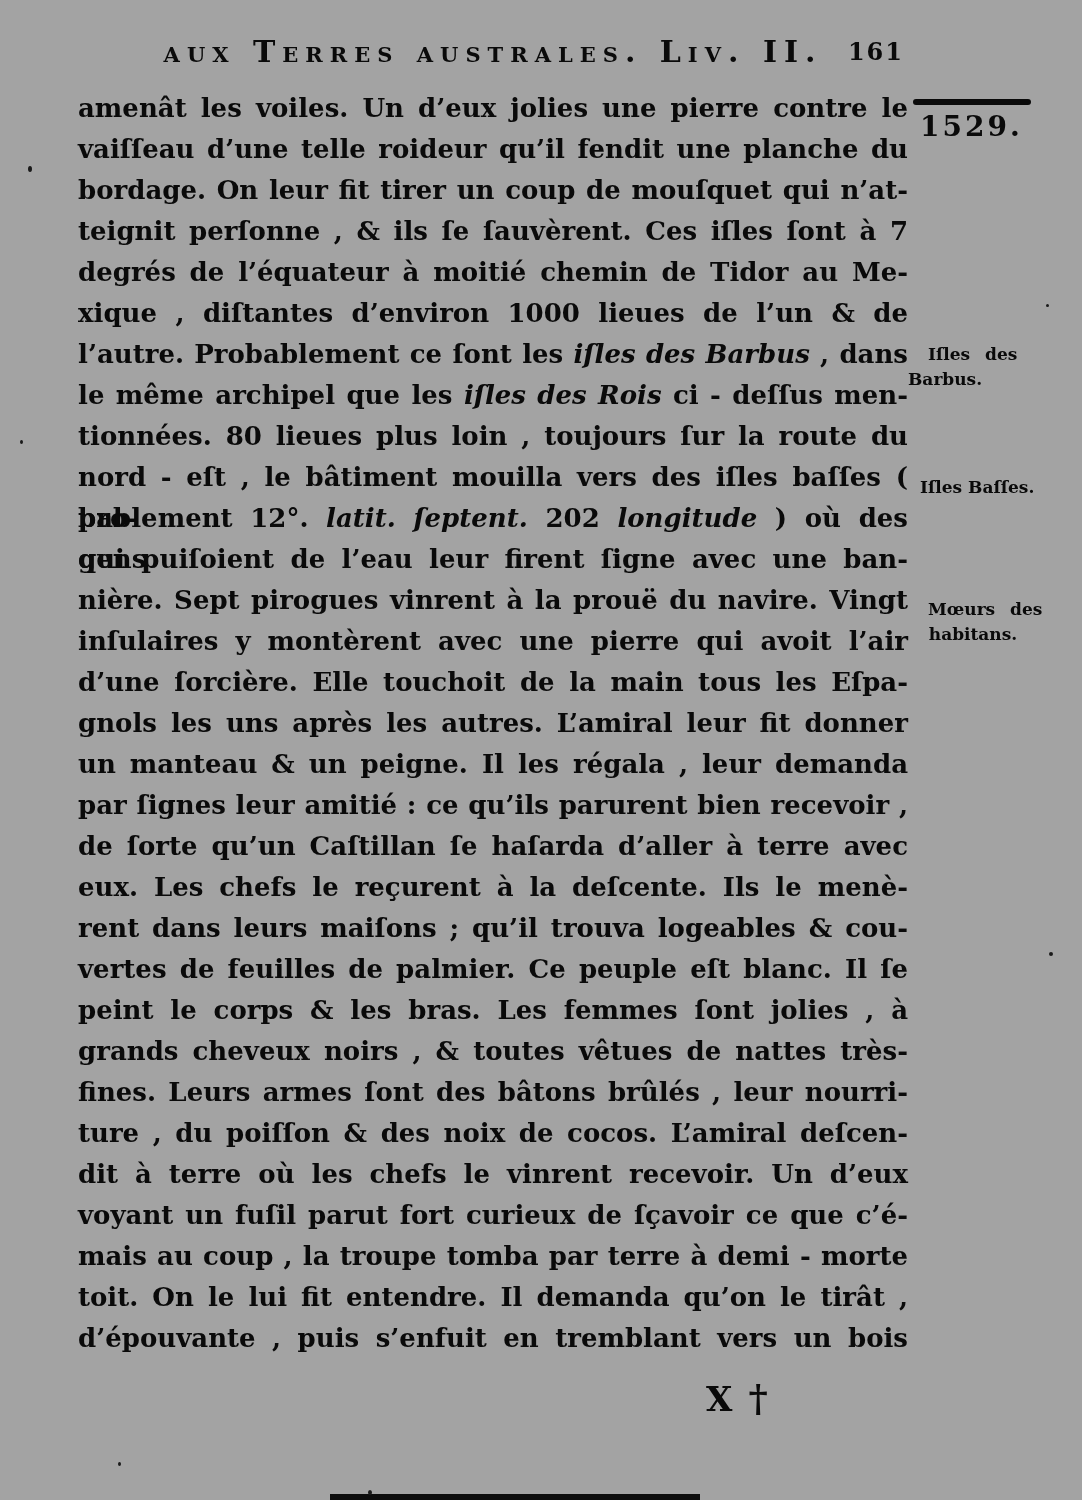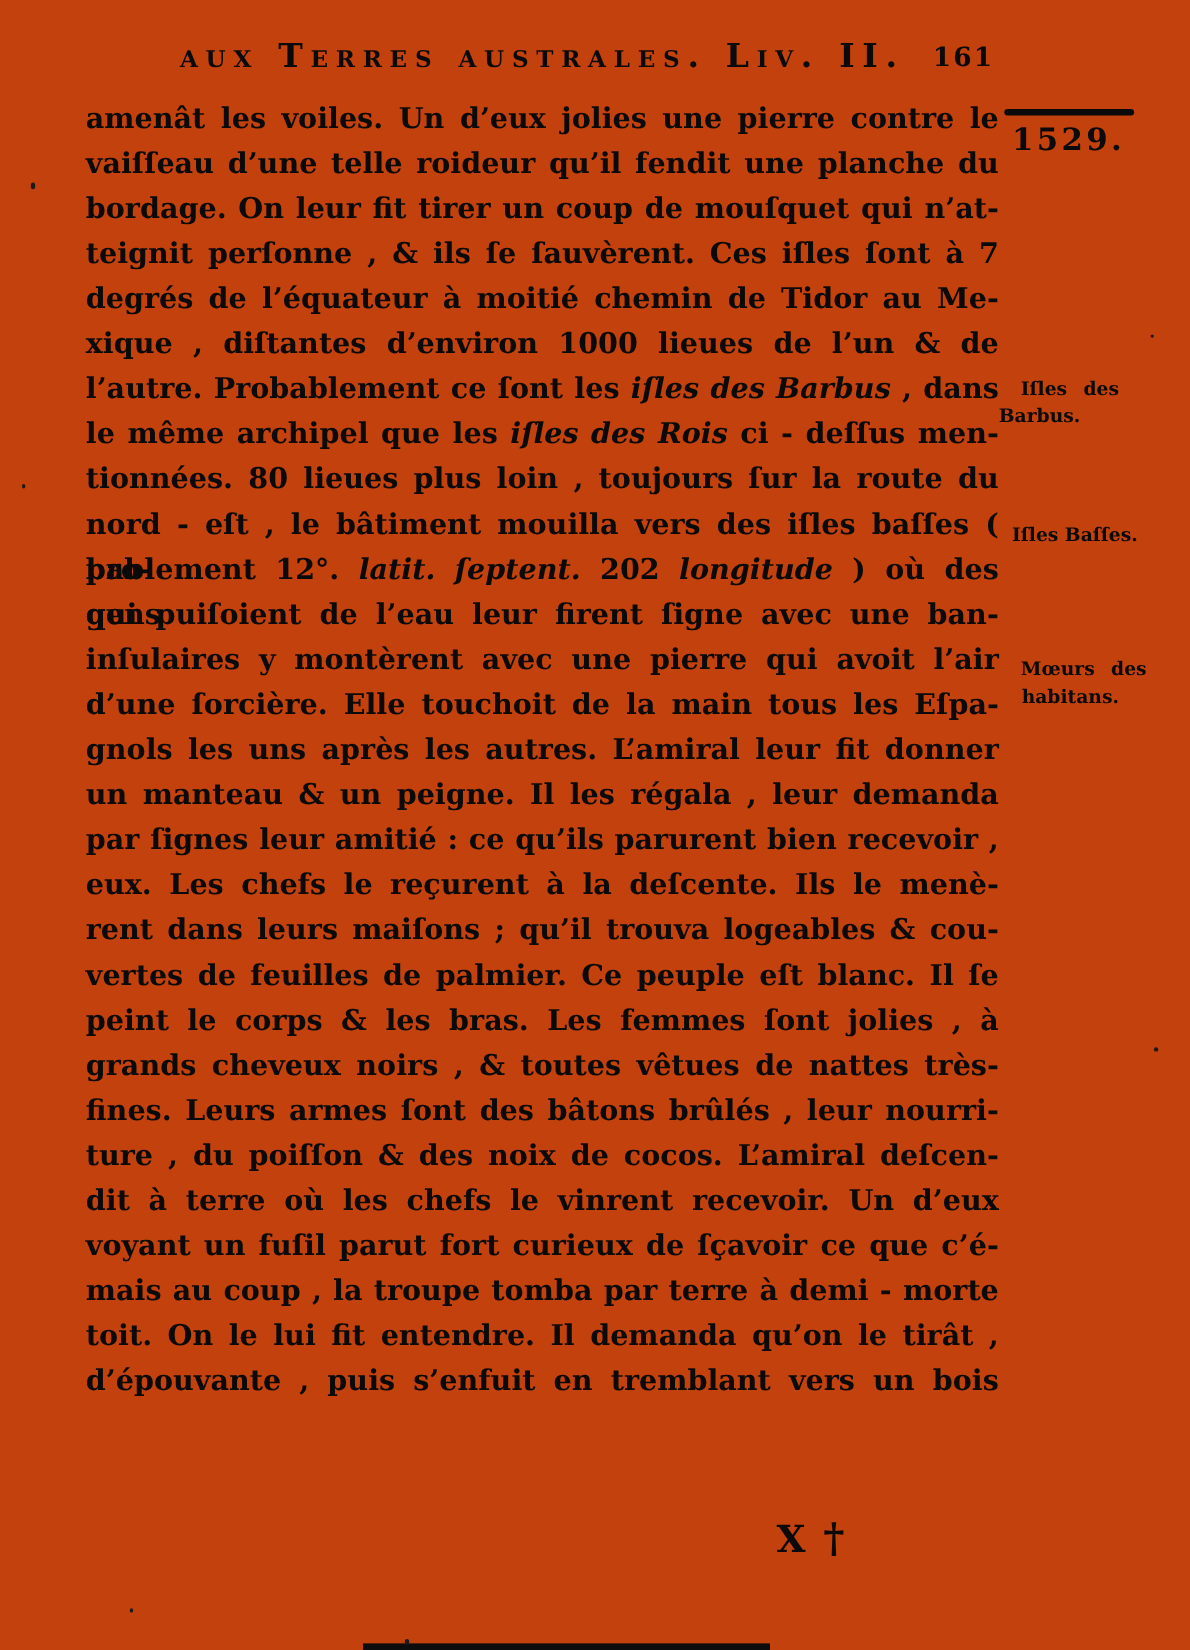--- a/index.html
+++ b/index.html
@@ -1,19 +1,19 @@
 <!DOCTYPE html>
 <html><head>
 <meta charset="utf-8">
 <style>
   html,body { margin:0; padding:0; background:#ffffff; }
   .page {
     position:relative;
     width:1082px; height:1500px;
-    background:#c2410c;
+    background:#a3a3a3;
     color:#0a0a0a;
     font-family:"DejaVu Serif", serif;
     overflow:hidden;
   }
   
   .header { position:absolute; top:34px; left:78px; width:830px; height:48px; }
   .running-title {
     display:block; text-align:center;
     font-variant:small-caps; font-weight:bold;
     font-size:30px; letter-spacing:7px;
@@ -89,25 +89,27 @@
       <div class="bodyline"><span>bordage. On leur fit tirer un coup de mouſquet qui n’at-</span></div>
       <div class="bodyline"><span>teignit perſonne , &amp; ils ſe ſauvèrent. Ces iſles ſont à 7</span></div>
       <div class="bodyline"><span>degrés de l’équateur à moitié chemin de Tidor au Me-</span></div>
       <div class="bodyline"><span>xique , diſtantes d’environ 1000 lieues de l’un &amp; de</span></div>
       <div class="bodyline"><span>l’autre. Probablement ce ſont les </span><span class="it">iſles des Barbus</span><span> , dans</span></div>
       <div class="bodyline"><span>le même archipel que les </span><span class="it">iſles des Rois</span><span> ci - deſſus men-</span></div>
       <div class="bodyline"><span>tionnées. 80 lieues plus loin , toujours ſur la route du</span></div>
       <div class="bodyline"><span>nord - eſt , le bâtiment mouilla vers des iſles baſſes ( pro-</span></div>
       <div class="bodyline"><span>bablement 12°. </span><span class="it">latit. ſeptent.</span><span> 202 </span><span class="it">longitude</span><span> ) où des gens</span></div>
       <div class="bodyline"><span>qui puiſoient de l’eau leur firent ſigne avec une ban-</span></div>
+      <div class="bodyline"><span>nière. Sept pirogues vinrent à la prouë du navire. Vingt</span></div>
       <div class="bodyline"><span>inſulaires y montèrent avec une pierre qui avoit l’air</span></div>
       <div class="bodyline"><span>d’une ſorcière. Elle touchoit de la main tous les Eſpa-</span></div>
       <div class="bodyline"><span>gnols les uns après les autres. L’amiral leur fit donner</span></div>
       <div class="bodyline"><span>un manteau &amp; un peigne. Il les régala , leur demanda</span></div>
       <div class="bodyline"><span>par ſignes leur amitié : ce qu’ils parurent bien recevoir ,</span></div>
+      <div class="bodyline"><span>de ſorte qu’un Caſtillan ſe haſarda d’aller à terre avec</span></div>
       <div class="bodyline"><span>eux. Les chefs le reçurent à la deſcente. Ils le menè-</span></div>
       <div class="bodyline"><span>rent dans leurs maiſons ; qu’il trouva logeables &amp; cou-</span></div>
       <div class="bodyline"><span>vertes de feuilles de palmier. Ce peuple eſt blanc. Il ſe</span></div>
       <div class="bodyline"><span>peint le corps &amp; les bras. Les femmes ſont jolies , à</span></div>
       <div class="bodyline"><span>grands cheveux noirs , &amp; toutes vêtues de nattes très-</span></div>
       <div class="bodyline"><span>fines. Leurs armes ſont des bâtons brûlés , leur nourri-</span></div>
       <div class="bodyline"><span>ture , du poiſſon &amp; des noix de cocos. L’amiral deſcen-</span></div>
       <div class="bodyline"><span>dit à terre où les chefs le vinrent recevoir. Un d’eux</span></div>
       <div class="bodyline"><span>voyant un fuſil parut fort curieux de ſçavoir ce que c’é-</span></div>
       <div class="bodyline"><span>mais au coup , la troupe tomba par terre à demi - morte</span></div>

